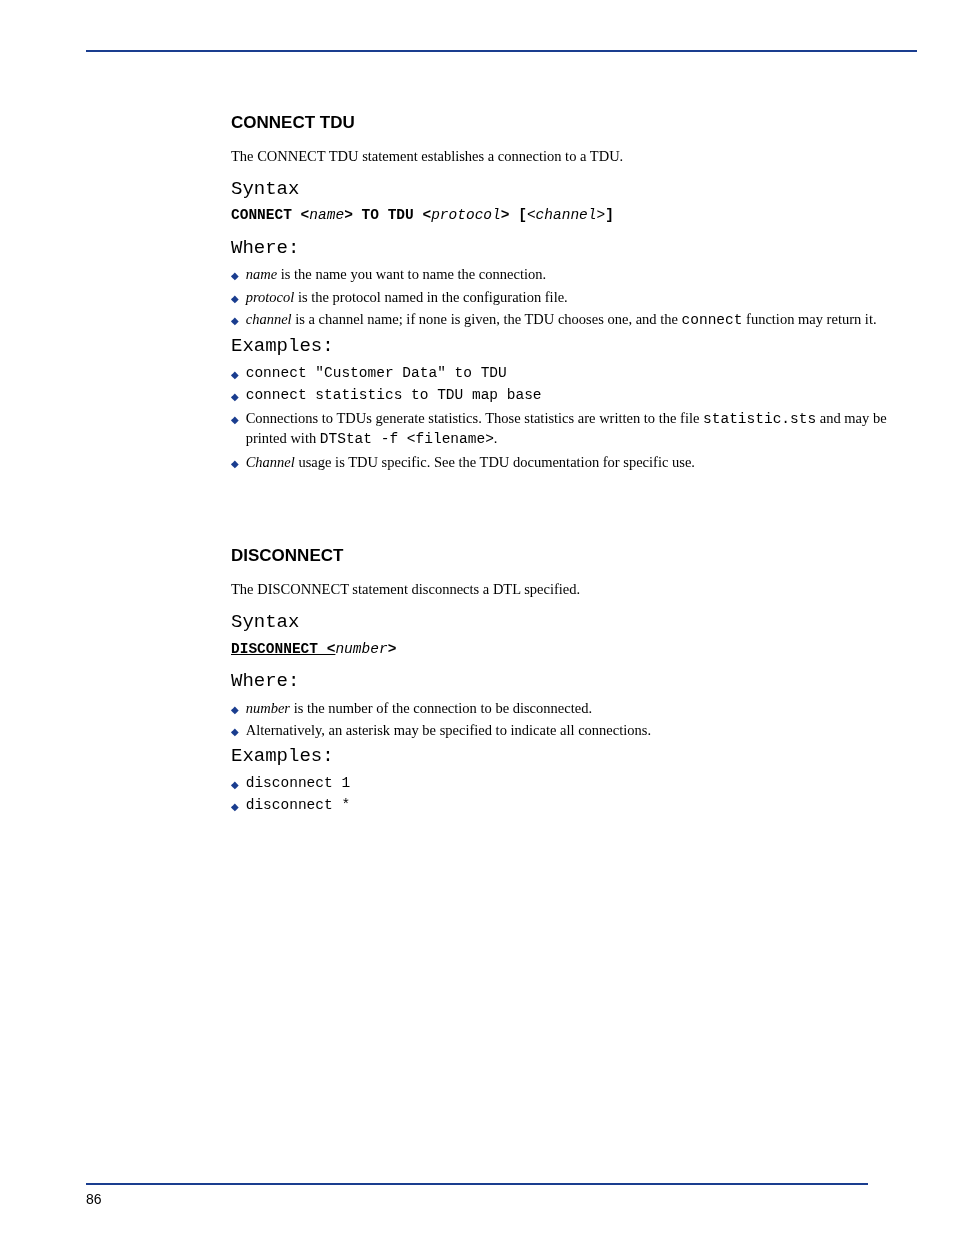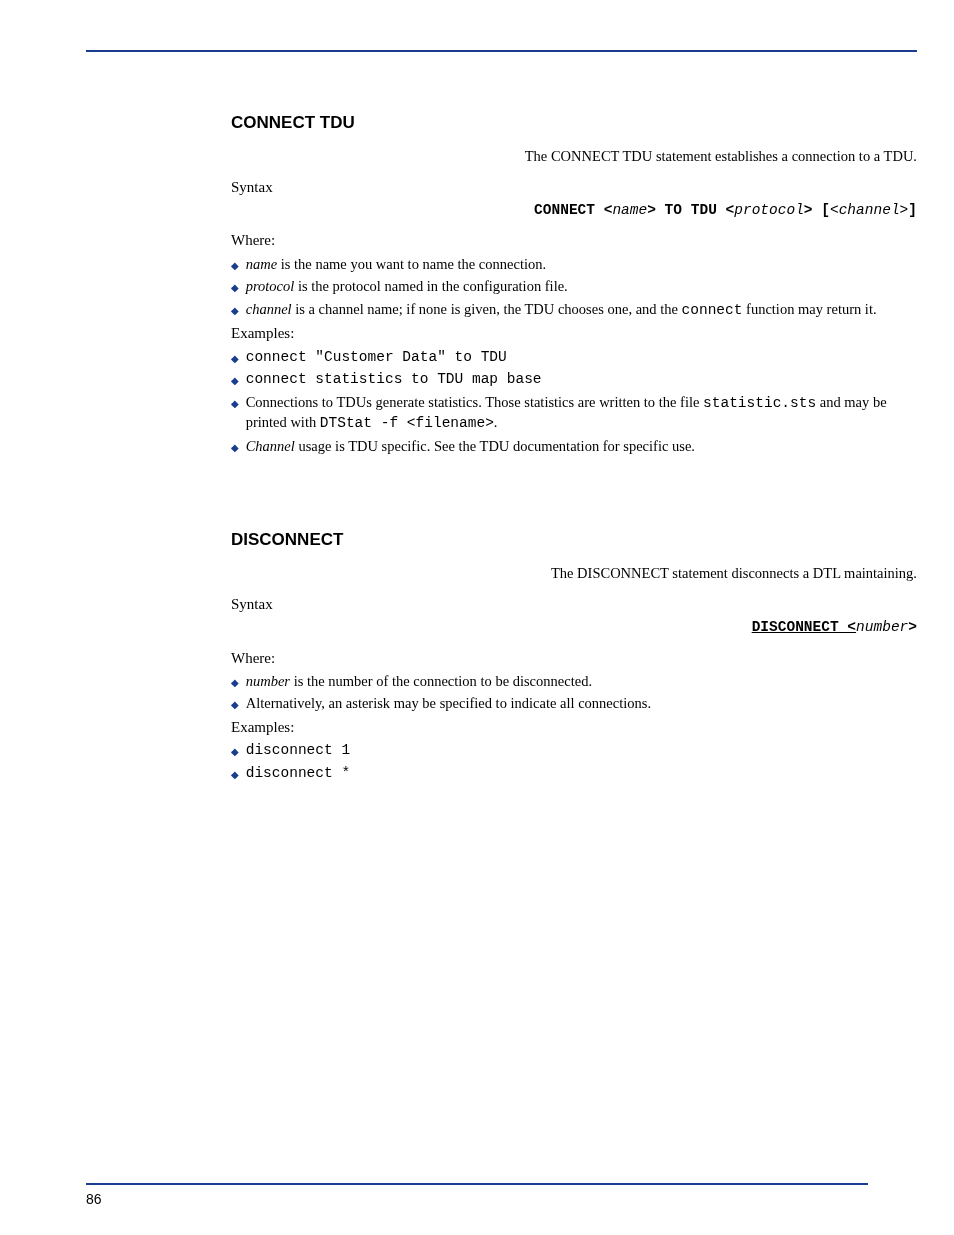--- a/index.html
+++ b/index.html
@@ -2,25 +2,25 @@
 <html><head>
 <meta charset="utf-8">
 <style>
   * { box-sizing: border-box; margin: 0; padding: 0; }
   html, body { width: 954px; background: #fff; font-family: Georgia, 'Times New Roman', serif; color: #000; }
   .page { width: 954px; padding: 50px 37px 40px 86px; position: relative; min-height: 1235px; }
   .hr-top { height: 2px; background: #1a3d8f; margin-bottom: 60px; }
   .hr-bottom { height: 2px; background: #1a3d8f; position: absolute; bottom: 50px; left: 86px; right: 86px; }
   .content { margin-left: 145px; font-size: 14.5px; line-height: 1.35; }
   .section-title { font-weight: bold; font-size: 17px; margin-bottom: 12px; font-family: Arial, Helvetica, sans-serif; }
-  .para { margin-bottom: 10px; text-align: right; }
+  .para { margin-bottom: 10px; }
   .mono { font-family: "Courier New", monospace; font-size: 14.5px; }
   .bold { font-weight: bold; font-family: Liberation Mono, monospace; }
   .ital { font-style: italic; }
-  .hdr { font-family: Liberation Serif, serif; font-size: 15px; margin-top: 2px; margin-bottom: 4px; }
+  .hdr { font-family: Liberation Mono, monospace; font-size: 19px; margin-top: 2px; margin-bottom: 4px; }
   .bullet-row { display: flex; align-items: flex-start; margin-bottom: 3px; }
   .dia { color: #1a3d8f; font-size: 10px; margin-right: 7px; margin-top: 4px; flex: 0 0 auto; }
   .bullet-text { flex: 1; }
   .sec-gap { height: 70px; }
   .page-num { position: absolute; bottom: 28px; left: 86px; font-family: Arial, Helvetica, sans-serif; font-size: 14px; }
 </style>
 </head>
 <body>
 
 <div class="page">
@@ -76,21 +76,21 @@
       <span class="dia">◆</span>
       <span class="bullet-text">
         <span class="ital">Channel</span><span> usage is TDU specific. See the TDU documentation for specific use.</span>
       </span>
     </div>
 
     <div class="sec-gap"></div>
 
     <div class="section-title">DISCONNECT</div>
 
-    <div class="para">The DISCONNECT statement disconnects a DTL maintaining.</div>
+    <div class="para">The DISCONNECT statement disconnects a DTL specified.</div>
 
     <div class="hdr">Syntax</div>
 
     <div class="mono para">
       <span class="bold" style="text-decoration: underline;">DISCONNECT &lt;</span><span class="ital">number</span><span class="bold">&gt;</span>
     </div>
 
     <div class="hdr">Where:</div>
 
     <div class="bullet-row">

